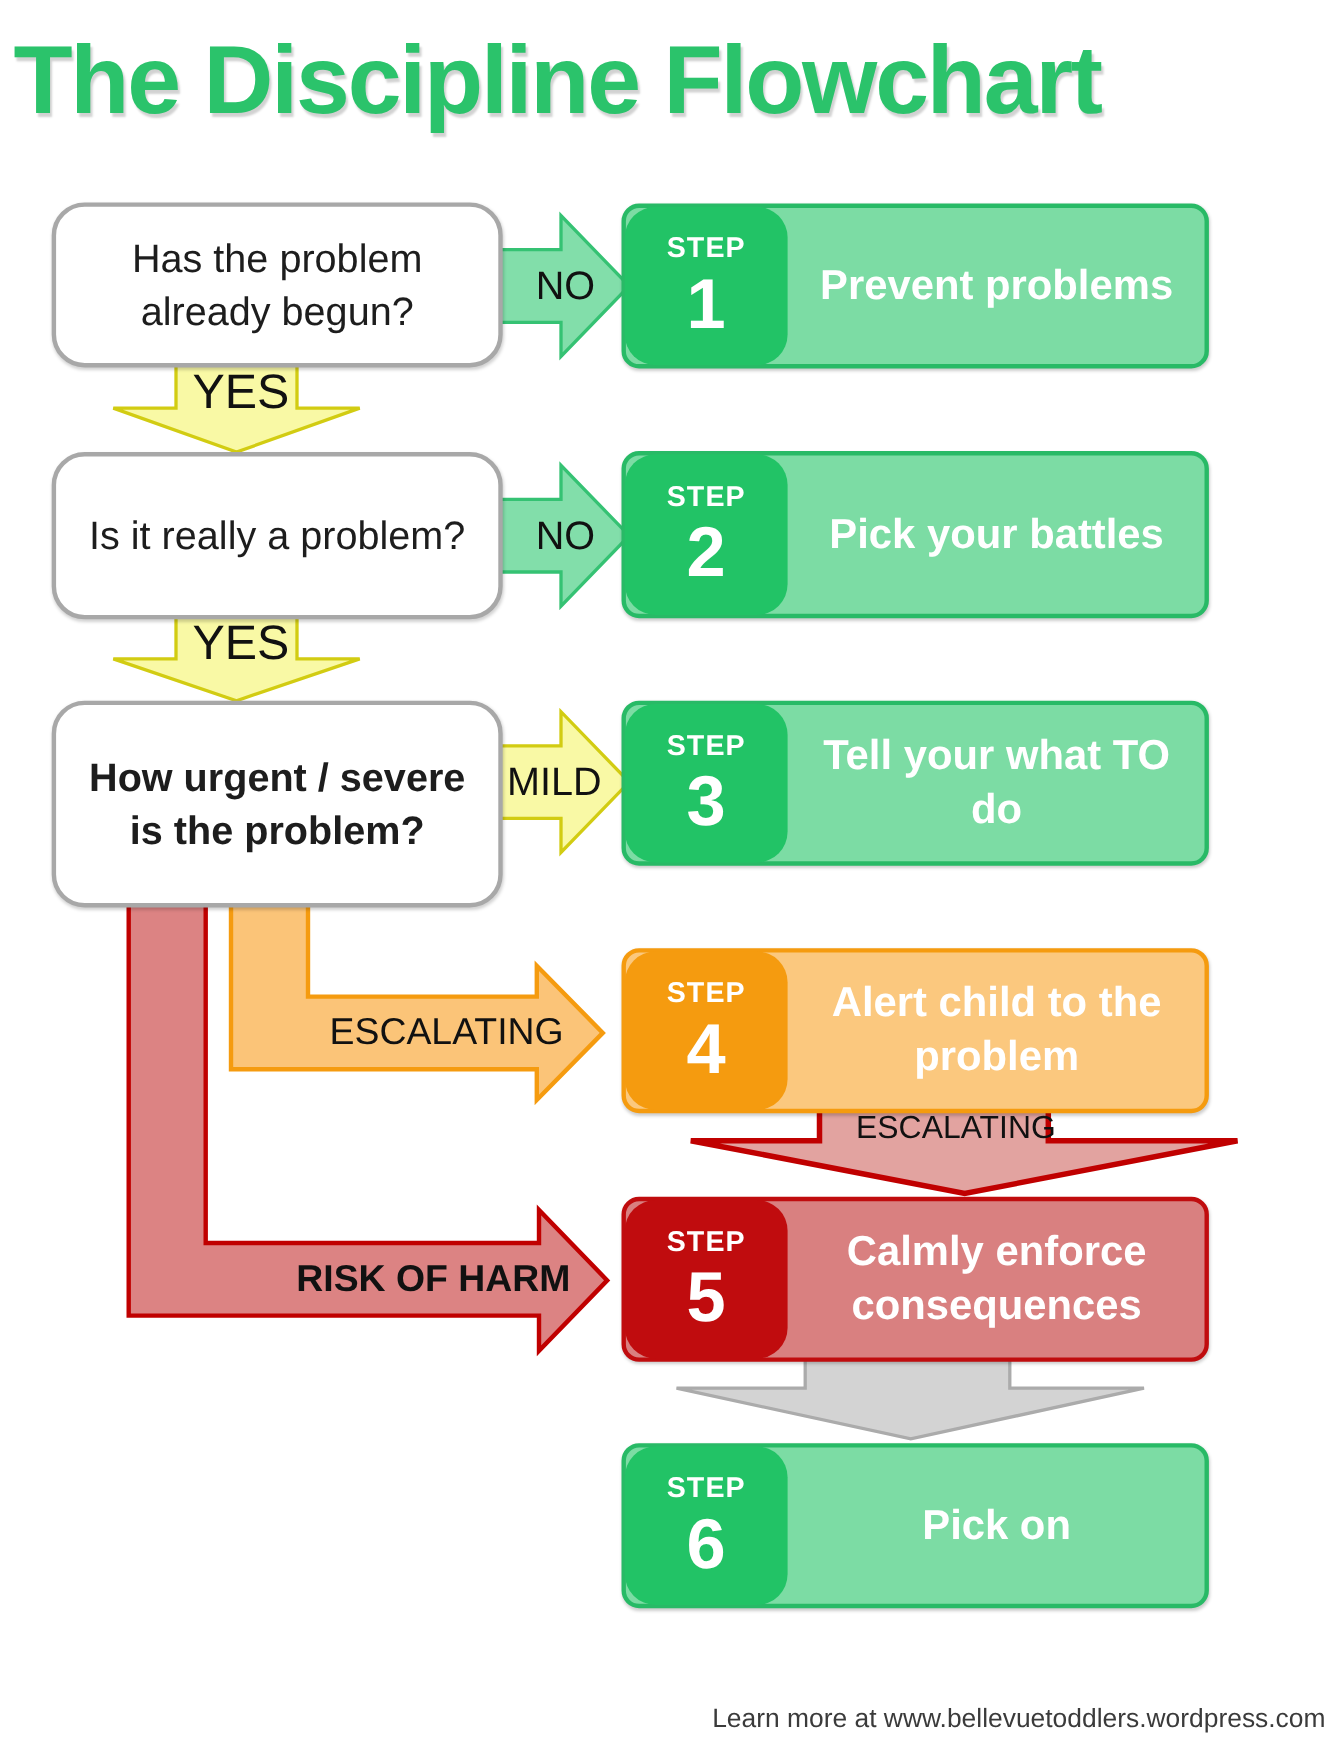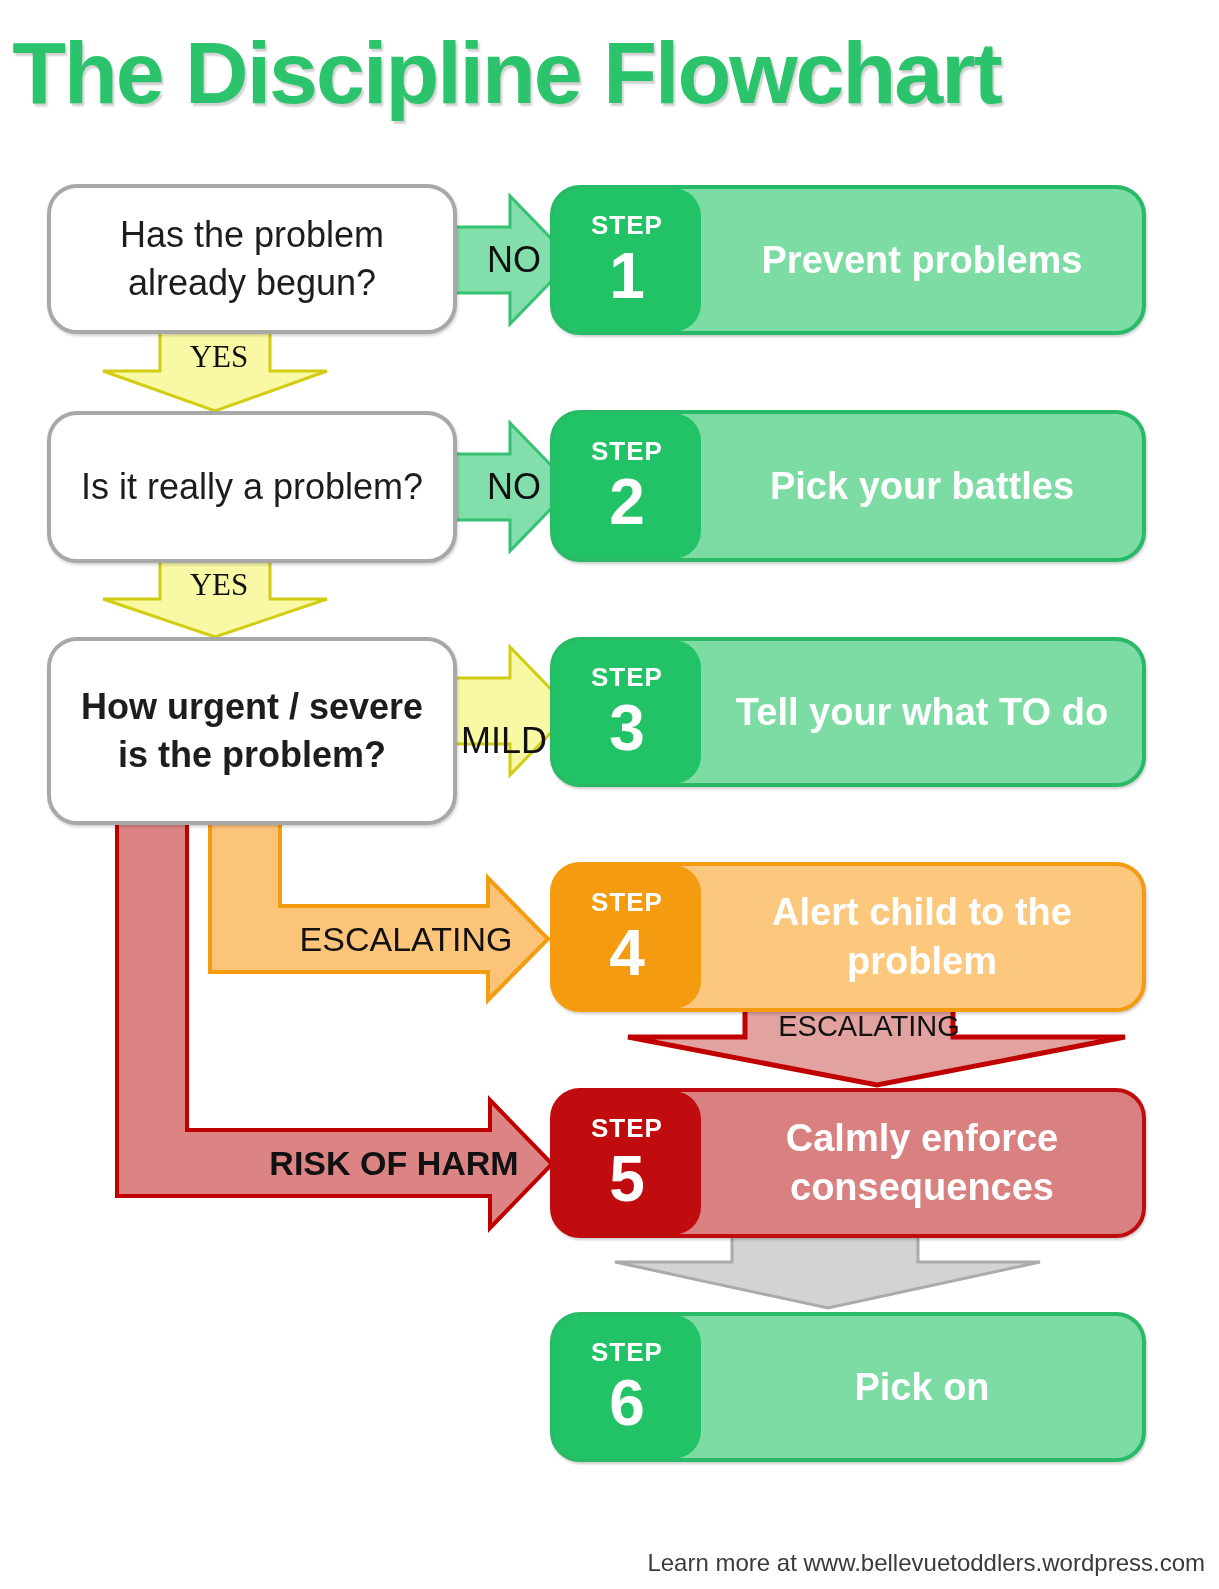--- a/index.html
+++ b/index.html
@@ -26,29 +26,29 @@
   }
   #q1{top:184px; height:150px;}
   #q2{top:411px; height:152px;}
   #q3{top:637px; height:188px;font-weight:bold;}
 
   .arrow-label{
     position:absolute; z-index:3; transform:translate(-50%,-50%);
     color:#111; white-space:nowrap;
   }
   .lbl-no{font-size:36px;}
-  .lbl-yes{font-size:31px;font-family:Liberation Serif, serif;}
-  .lbl-mild{font-size:36px;margin-top:30px;}
+  .lbl-yes{font-size:44px;}
+  .lbl-mild{font-size:36px;}
   .lbl-esc{font-size:34px;}
   .lbl-risk{font-size:34px; font-weight:700;}
   .lbl-esc2{font-size:29px;}
 
   .step{
-    position:absolute; left:550px; width:596px; height:150px; z-index:2;
-    border-radius:30px; box-sizing:border-box; border:4px solid;
+    position:absolute; left:565px; width:534px; height:150px; z-index:2;
+    border-radius:16px; box-sizing:border-box; border:4px solid;
     box-shadow:1px 2px 3px rgba(0,0,0,0.2);
   }
   .step .tab{
     position:absolute; left:-1px; top:-1px; height:calc(100% + 2px); width:148px;
     border-radius:28px; display:flex; flex-direction:column; align-items:center; justify-content:center;
     color:#fff;
   }
   .step .tab .step-word{font-size:26px; font-weight:700; line-height:1; letter-spacing:1px;}
   .step .tab .step-num{font-size:64px; font-weight:700; line-height:1; margin-top:6px;}
   .step .step-title{

